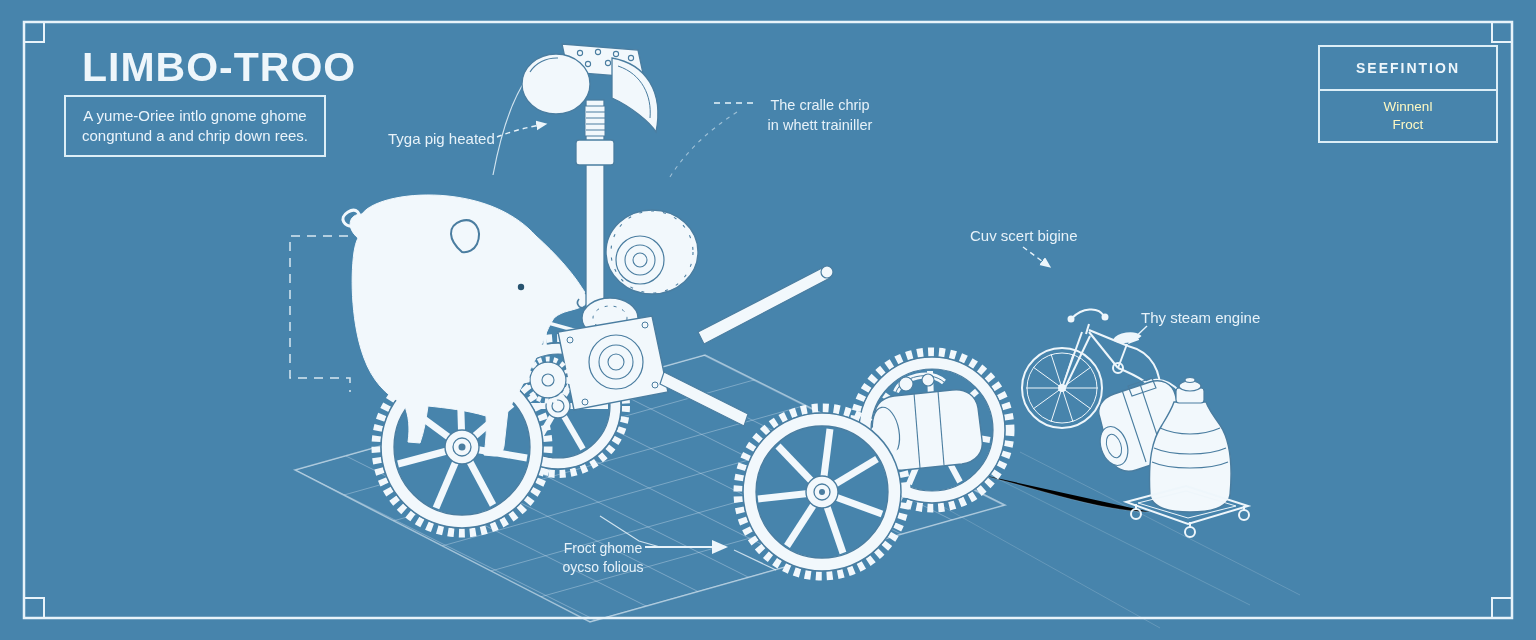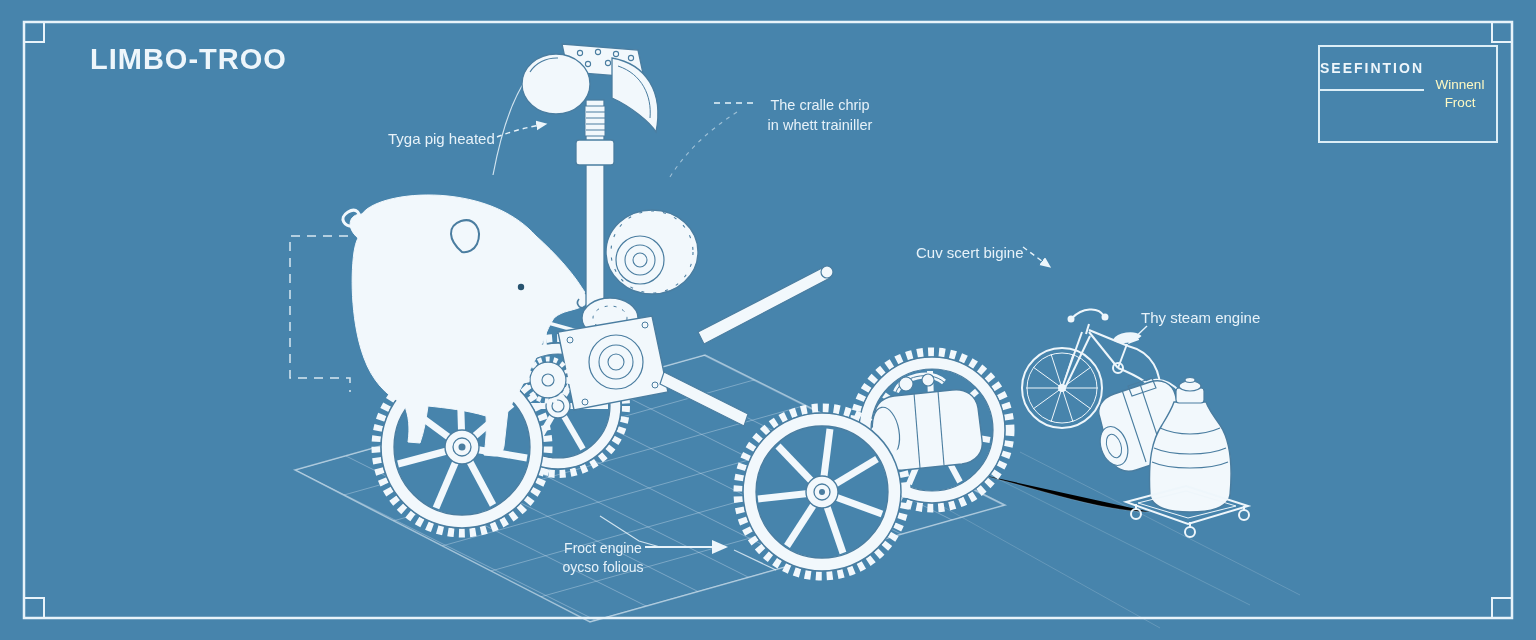--- a/index.html
+++ b/index.html
@@ -1,25 +1,25 @@
 <!DOCTYPE html>
 <html><head>
 <meta charset="utf-8">
 <style>
   html,body{margin:0;padding:0;background:#33648a;}
   .canvas{position:relative;width:1536px;height:640px;background:#4784ac;overflow:hidden;
           font-family:"Liberation Sans",sans-serif;}
   svg.art{position:absolute;left:0;top:0;}
   .label{position:absolute;color:#e9f4fa;line-height:1.35;}
-  .title{left:82px;top:40px;font-size:29px;font-weight:700;letter-spacing:1px;color:#eef6fb;margin-left:8px;}
+  .title{left:82px;top:40px;font-size:41px;font-weight:700;letter-spacing:1px;color:#eef6fb;}
   .subtitle-box{left:64px;top:95px;width:258px;height:58px;border:2px solid #dceef7;
                 display:flex;flex-direction:column;justify-content:center;text-align:center;
                 font-size:15px;color:#eaf4fb;}
   .titleblock{left:1318px;top:45px;width:176px;height:94px;border:2px solid #dceef7;
-              display:flex;flex-direction:row;}
+              display:flex;flex-direction:column;}
   .titleblock .cell-top{height:42px;border-bottom:2px solid #dceef7;display:flex;align-items:center;
               justify-content:center;font-size:14px;font-weight:700;letter-spacing:2px;color:#eef6fb;}
   .titleblock .cell-bottom{flex:1;display:flex;flex-direction:column;align-items:center;
               justify-content:center;font-size:13.5px;color:#fef9c3;text-align:right;}
   .ann{font-size:15px;color:#e7f2f9;}
   .ann-small{font-size:14px;color:#e7f2f9;text-align:center;}
 </style>
 </head>
 <body>
 
@@ -304,39 +304,43 @@
     <rect x="24" y="22" width="1488" height="596"></rect>
     <rect x="24" y="22" width="20" height="20" stroke-width="2"></rect>
     <rect x="1492" y="22" width="20" height="20" stroke-width="2"></rect>
     <rect x="24" y="598" width="20" height="20" stroke-width="2"></rect>
     <rect x="1492" y="598" width="20" height="20" stroke-width="2"></rect>
   </g>
 </svg>
 
   <div class="label title">LIMBO-TROO</div>
 
+  <div class="label subtitle-box">
+    <span>A yume-Oriee intlo gnome ghome</span>
+    <span>congntund a and chrip down rees.</span>
+  </div>
 
   <div class="label titleblock">
     <div class="cell-top">SEEFINTION</div>
     <div class="cell-bottom">
       <span>Winnenl</span>
       <span>Froct</span>
     </div>
   </div>
 
   <div class="label ann" style="left:388px;top:129px;">Tyga pig heated</div>
 
   <div class="label ann-small" style="left:760px;top:96px;width:120px;font-size:14.5px;">
     <span>The cralle chrip</span><br>
     <span>in whett trainiller</span>
   </div>
 
-  <div class="label ann" style="left:916px;top:226px;margin-top:17px;">Cuv scert bigine</div>
+  <div class="label ann" style="left:970px;top:226px;">Cuv scert bigine</div>
 
   <div class="label ann" style="left:1141px;top:308px;text-align:center;">Thy steam engine</div>
 
   <div class="label ann-small" style="left:555px;top:539px;width:96px;">
-    <span>Froct engine</span><br>
+    <span>Froct ghome</span><br>
     <span>oycso folious</span>
   </div>
 
 
 </div>
 
 </body></html>

